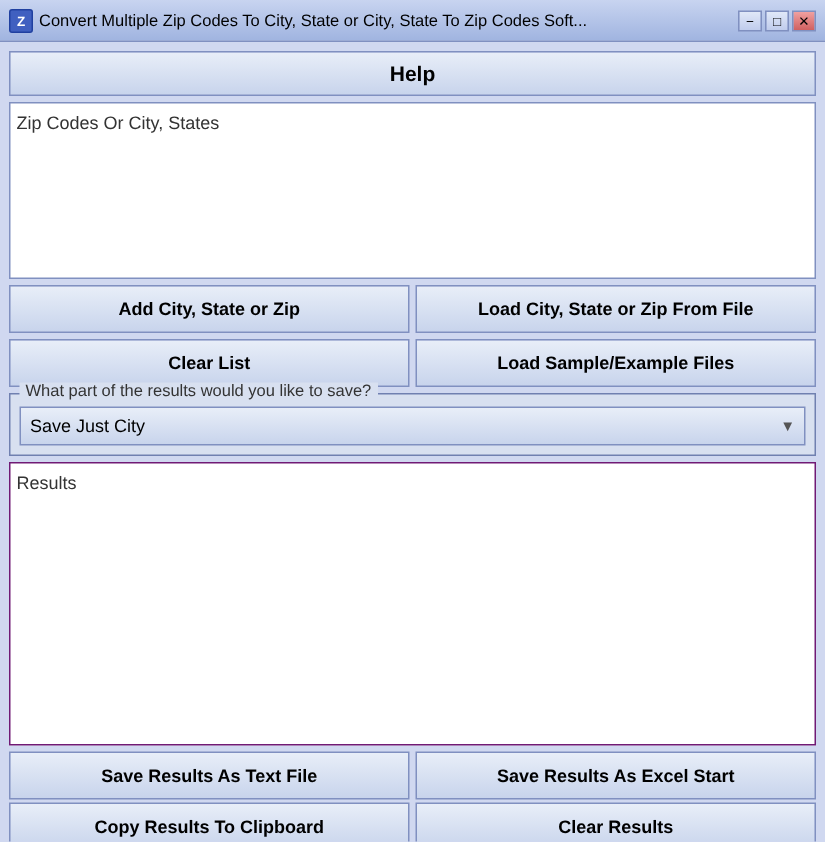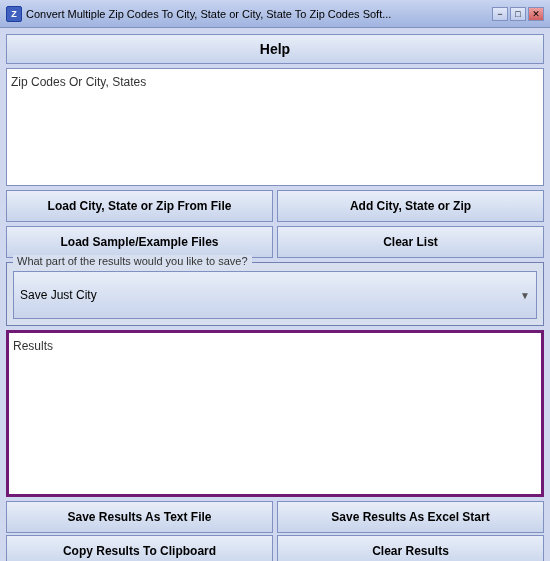--- a/index.html
+++ b/index.html
@@ -154,21 +154,21 @@
       padding: 0 4px;
       position: absolute;
       top: -8px;
       left: 6px;
     }
 
     .save-dropdown {
       width: 100%;
       background: linear-gradient(to bottom, #e8eef8, #c8d4ec);
       border: 1px solid #8090c0;
-      padding: 16px 6px;
+      padding: 5px 6px;
       font-size: 12px;
       cursor: pointer;
       color: #000;
       display: flex;
       align-items: center;
       justify-content: space-between;
       margin-top: 6px;
     }
 
     .dropdown-arrow {
@@ -183,21 +183,21 @@
       text-align: center;
       font-weight: bold;
       font-size: 14px;
       cursor: pointer;
       width: 100%;
       color: #000;
     }
 
     .results-area {
       background: white;
-      border: 3px solid #701a75;
+      border: 1px solid #701a75;
       padding: 4px;
       flex: 1;
       display: flex;
       flex-direction: column;
     }
 
     .results-label {
       color: #333;
       font-size: 12px;
       padding: 2px 0;
@@ -241,27 +241,27 @@
 <div class="main-container">
 
   <button class="help-btn">Help</button>
 
   <div class="input-area">
     <span class="input-label">Zip Codes Or City, States</span>
     <textarea class="input-textarea" style=""></textarea>
   </div>
 
   <div class="button-row">
+    <button class="action-btn">Add City, State or Zip</button>
     <button class="action-btn">Load City, State or Zip From File</button>
-    <button class="action-btn">Add City, State or Zip</button>
   </div>
 
   <div class="button-row">
+    <button class="action-btn">Clear List</button>
     <button class="action-btn">Load Sample/Example Files</button>
-    <button class="action-btn">Clear List</button>
   </div>
 
   <div class="save-options-group">
     <span class="save-options-legend">What part of the results would you like to save?</span>
     <div class="save-dropdown">
       <span>Save Just City</span>
       <span class="dropdown-arrow">▼</span>
     </div>
   </div>
 

